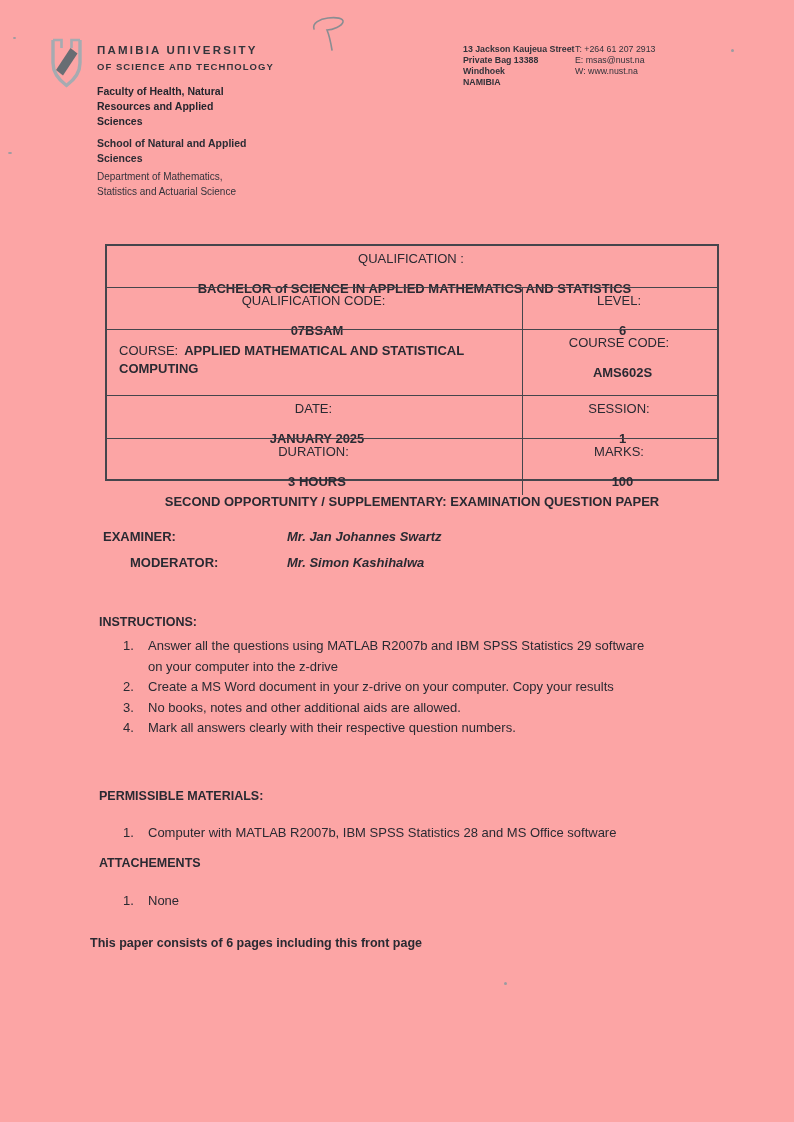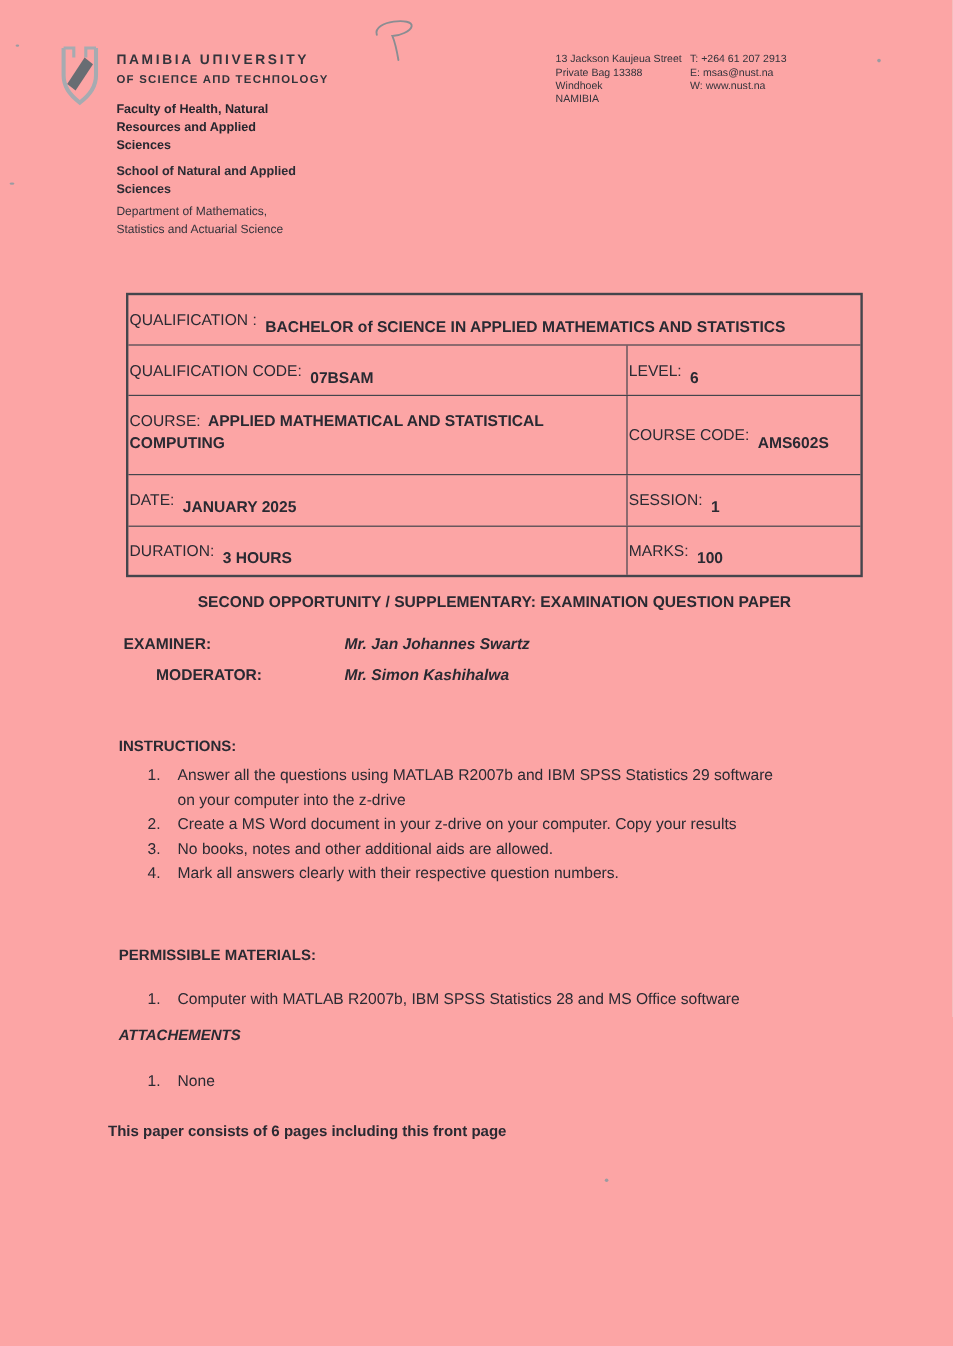--- a/index.html
+++ b/index.html
@@ -14,34 +14,34 @@
   .brand1 { position:absolute; left:97px; top:44px; font-size:11.5px; font-weight:bold;
             letter-spacing:2.2px; color:#33343b; white-space:nowrap; }
   .brand2 { position:absolute; left:97px; top:61px; font-size:9.5px; font-weight:600;
             letter-spacing:1.05px; color:#33343b; white-space:nowrap; }
   .faculty { position:absolute; left:97px; top:84px; font-size:10.5px; font-weight:bold;
              line-height:15px; color:#26262e; }
   .school { position:absolute; left:97px; top:136px; font-size:10.5px; font-weight:600;
             line-height:15px; color:#2c2c34; }
   .dept { position:absolute; left:97px; top:169px; font-size:10px; font-weight:500;
           line-height:15px; color:#33333b; }
-  .address { position:absolute; left:463px; top:44px; font-size:8.8px; font-weight:400;
+  .address { position:absolute; left:463px; top:44px; font-size:8.8px; font-weight:700;
              line-height:11px; color:#33333b; }
   .contact { position:absolute; left:575px; top:44px; font-size:8.8px; font-weight:500;
              line-height:11px; color:#33333b; }
   .penmark { position:absolute; left:308px; top:12px; }
   .speck { position:absolute; background:#9b9ba1; border-radius:50%; }
   
   .qtable { position:absolute; left:105px; top:244px; width:614px; height:237px;
             border:2px solid #45454c; display:grid;
             grid-template-rows:41px 42px 66px 43px 41px; }
   .qrow { display:grid; grid-template-columns:415px 1fr; }
   .qrow + .qrow { border-top:1.5px solid #45454c; }
-  .qcell { display:flex; align-items:center; padding:4px 14px 4px 1px;
-           font-size:13px; line-height:18px; }
+  .qcell { display:flex; align-items:center; padding:4px 14px 4px 12px;
+           font-size:13px; line-height:18px;flex-direction:column; }
   .qcell.right { border-left:1.5px solid #45454c; }
   .qcell .lbl { font-weight:normal; }
   .qcell .val { font-weight:bold; margin-left:7px;margin-top:12px; }
   .qcell.wrap { display:block; padding-top:12px; }
   .qcell.wrap .val { margin-left:6px; }
   
   .examtitle { position:absolute; left:105px; top:494px; width:614px; text-align:center;
                font-size:13px; font-weight:bold; }
   .staffrow { position:absolute; left:103px; font-size:13px; font-weight:bold; }
   .staffrow .name { position:absolute; left:184px; font-style:italic; white-space:nowrap; }
@@ -195,21 +195,21 @@
   <div class="sechead" style="top:789px;">PERMISSIBLE MATERIALS:</div>
   <div class="list" style="top:823px;">
     <div class="litem">
       <div class="linum">1.</div>
       <div class="lilines">
         <div>Computer with MATLAB R2007b, IBM SPSS Statistics 28 and MS Office software</div>
       </div>
     </div>
   </div>
 
-  <div class="sechead" style="top:856px;font-style:italic;">ATTACHEMENTS</div>
+  <div class="sechead" style="top:856px;">ATTACHEMENTS</div>
   <div class="list" style="top:891px;">
     <div class="litem">
       <div class="linum">1.</div>
       <div class="lilines">
         <div>None</div>
       </div>
     </div>
   </div>
 
   <div class="footer">This paper consists of 6 pages including this front page</div>

